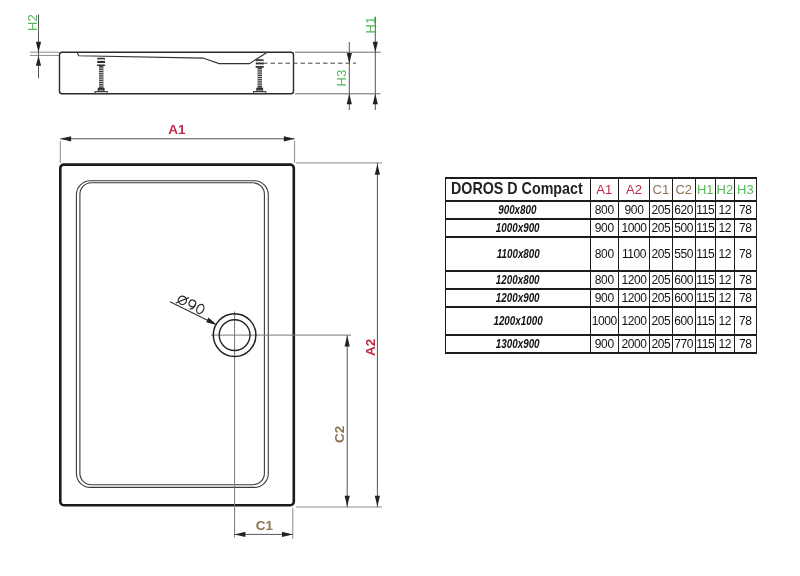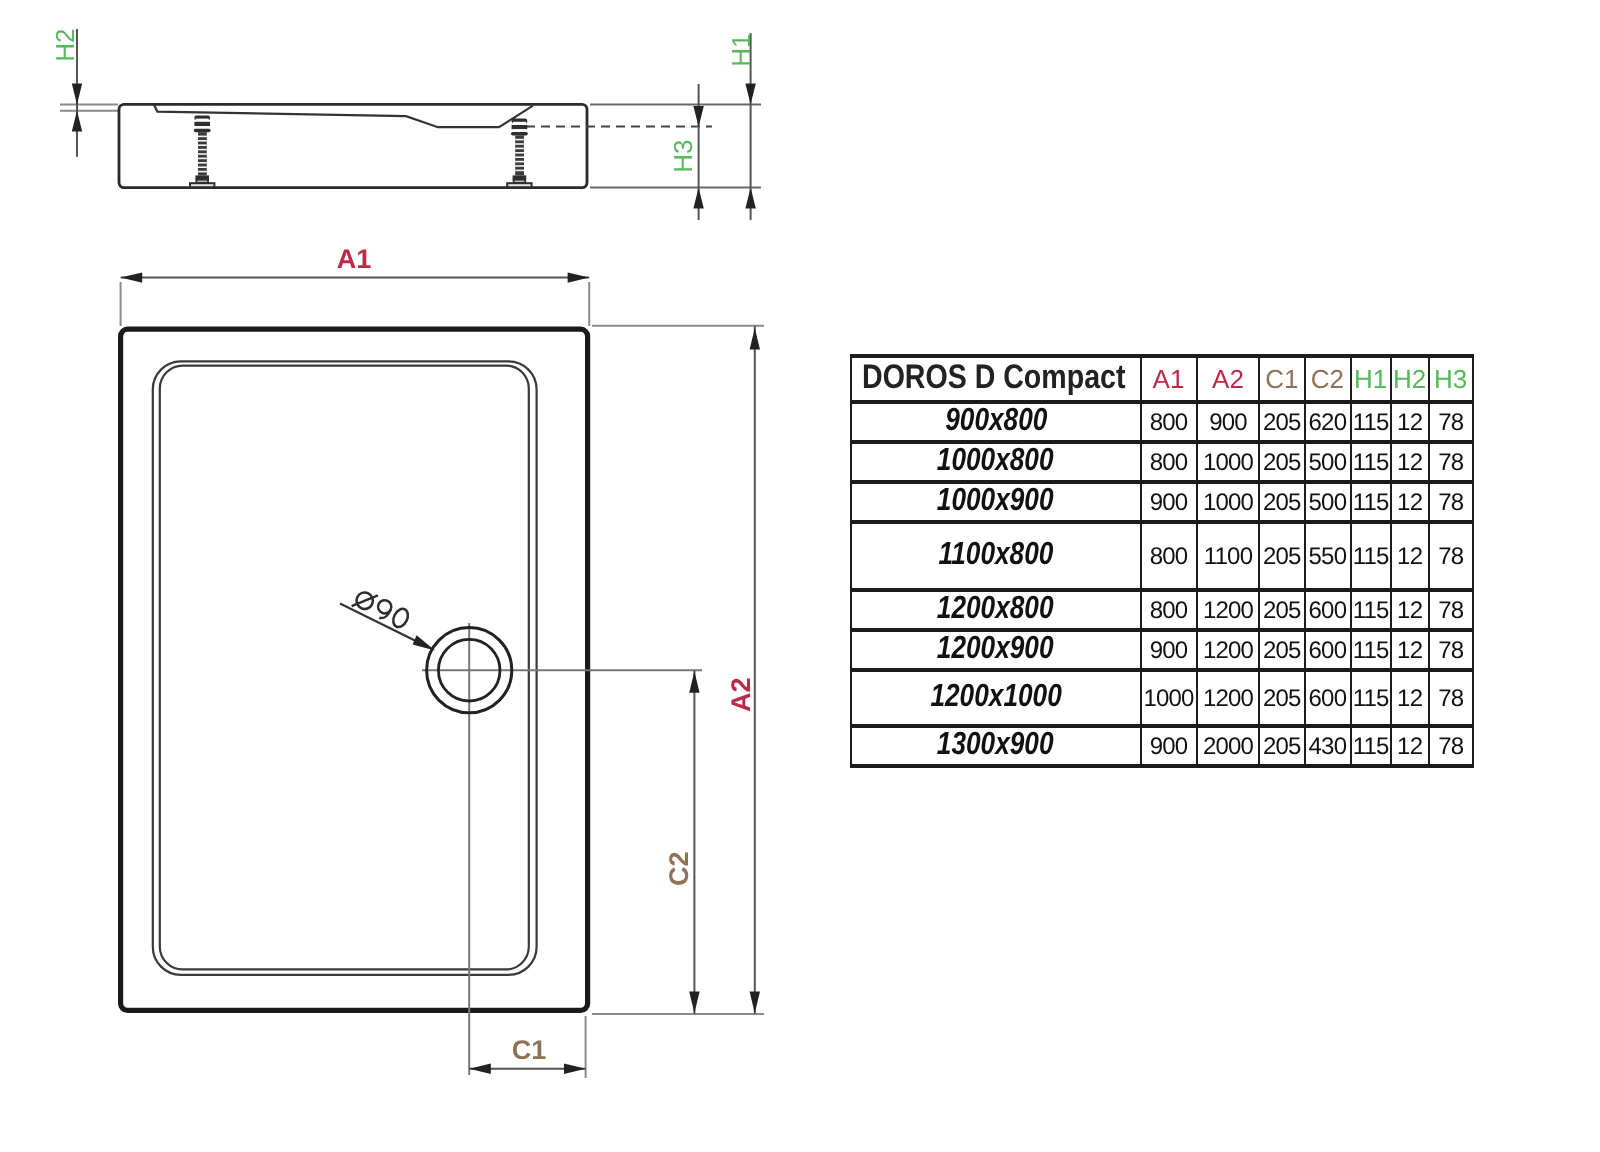--- a/index.html
+++ b/index.html
@@ -1,25 +1,25 @@
 <!DOCTYPE html>
 <html><head>
 <meta charset="utf-8">
 <style>
 html,body{margin:0;padding:0;background:#fff;}
 #canvas{position:relative;width:800px;height:576px;background:#fff;overflow:hidden;
   font-family:"Liberation Sans", sans-serif;}
 svg{position:absolute;left:0;top:0;}
-#tbl{position:absolute;left:425px;top:177px;width:311px;border-collapse:collapse;table-layout:fixed;
+#tbl{position:absolute;left:445px;top:177px;width:311px;border-collapse:collapse;table-layout:fixed;
   font-family:"Liberation Sans", sans-serif;}
 #tbl td, #tbl th{border:1.5px solid #1c1c1c;border-top-width:2px;border-bottom-width:2px;
   padding:0;text-align:center;vertical-align:middle;background:#fff;overflow:hidden;}
 #tbl .hdr{font-size:17px;font-weight:700;color:#222;white-space:nowrap;text-align:left;}
 #tbl .hdr span{display:inline-block;transform:scaleX(0.84);transform-origin:0 50%;margin-left:5px;}
-#tbl .lab{font-size:16px;font-weight:700;font-style:italic;color:#111;}
+#tbl .lab{font-size:12px;font-weight:700;font-style:italic;color:#111;}
 #tbl .lab span{display:inline-block;transform:scaleX(0.82);transform-origin:50% 50%;}
 #tbl .num{font-size:12px;color:#111;letter-spacing:-0.4px;}
 .rA{color:#c02845;}
 .rC{color:#8d7354;}
 .rH{color:#55b85a;}
 #tbl th{font-size:13px;font-weight:400;}
 </style>
 </head>
 <body>
 <div id="canvas">
@@ -194,30 +194,20 @@
           <td class="lab"><span>900x800</span></td>
           <td class="num">800</td>
           <td class="num">900</td>
           <td class="num">205</td>
           <td class="num">620</td>
           <td class="num">115</td>
           <td class="num">12</td>
           <td class="num">78</td>
         </tr>
   <tr style="height:18px">
-          <td class="lab"><span>1000x800</span></td>
-          <td class="num">800</td>
-          <td class="num">1000</td>
-          <td class="num">205</td>
-          <td class="num">500</td>
-          <td class="num">115</td>
-          <td class="num">12</td>
-          <td class="num">78</td>
-        </tr>
-  <tr style="height:18px">
           <td class="lab"><span>1000x900</span></td>
           <td class="num">900</td>
           <td class="num">1000</td>
           <td class="num">205</td>
           <td class="num">500</td>
           <td class="num">115</td>
           <td class="num">12</td>
           <td class="num">78</td>
         </tr>
   <tr style="height:34px">
@@ -258,20 +248,20 @@
           <td class="num">600</td>
           <td class="num">115</td>
           <td class="num">12</td>
           <td class="num">78</td>
         </tr>
   <tr style="height:18px">
           <td class="lab"><span>1300x900</span></td>
           <td class="num">900</td>
           <td class="num">2000</td>
           <td class="num">205</td>
-          <td class="num">430</td>
+          <td class="num">770</td>
           <td class="num">115</td>
           <td class="num">12</td>
           <td class="num">78</td>
         </tr>
 </tbody>
     </table>
 </div>
 
 </body></html>

